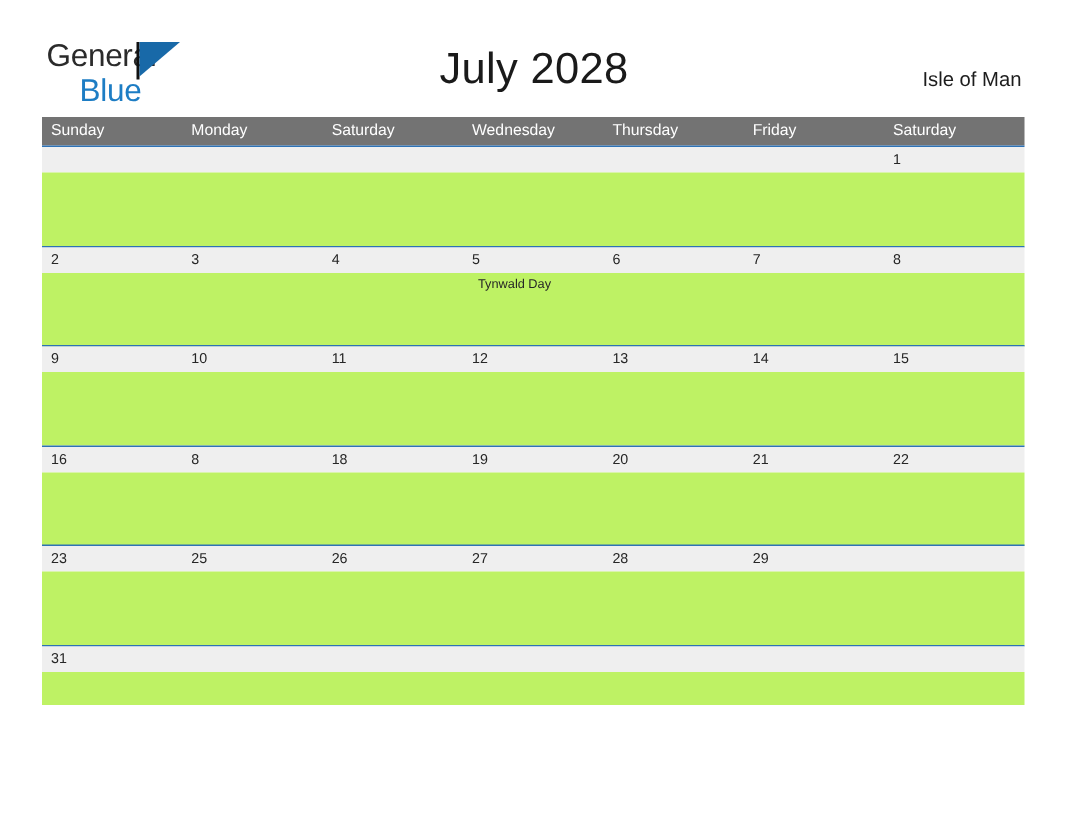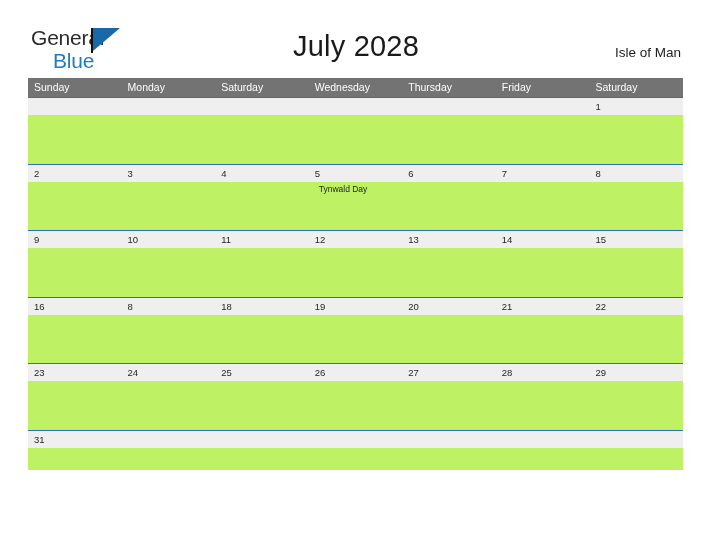--- a/index.html
+++ b/index.html
@@ -263,21 +263,20 @@
       <div class="event-cell"></div>
       <div class="event-cell"></div>
       <div class="event-cell"></div>
       <div class="event-cell"></div>
     </div>
   </div>
 
   <div class="week-row">
     <div class="number-band">
       <div class="day-cell">23</div>
-      <div class="day-cell">24</div>
       <div class="day-cell">25</div>
       <div class="day-cell">26</div>
       <div class="day-cell">27</div>
       <div class="day-cell">28</div>
       <div class="day-cell">29</div>
     </div>
     <div class="event-band">
       <div class="event-cell"></div>
       <div class="event-cell"></div>
       <div class="event-cell"></div>

